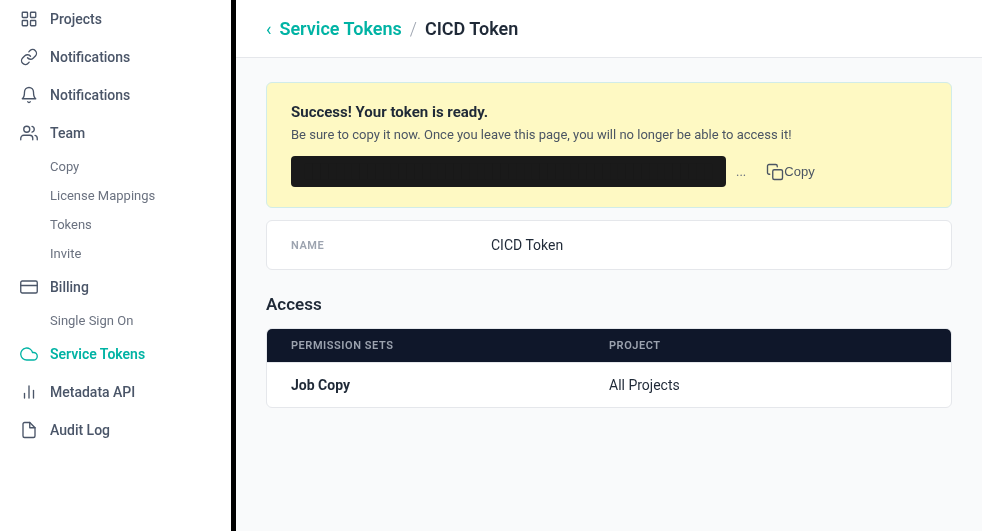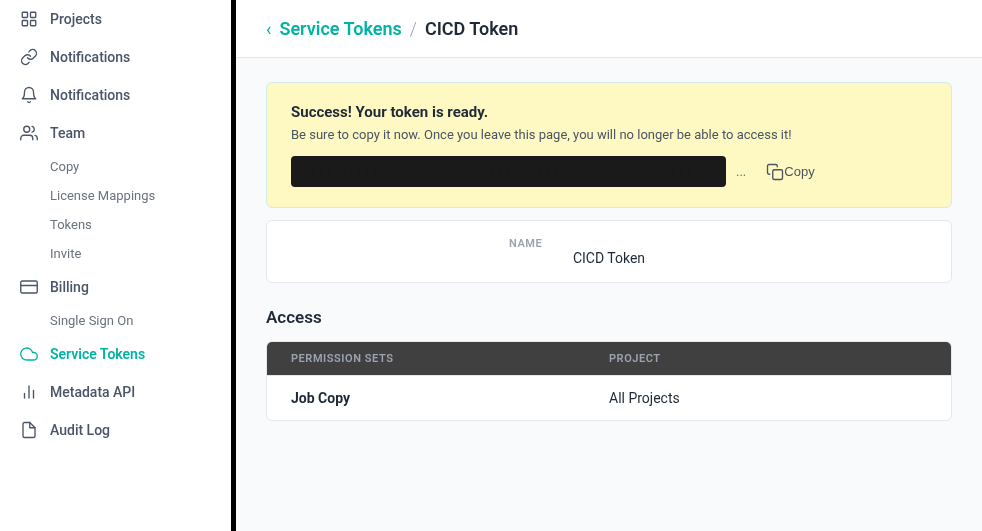--- a/index.html
+++ b/index.html
@@ -160,21 +160,20 @@
       background: #fff;
       border: 1px solid #e5e7eb;
       border-radius: 6px;
       margin-bottom: 24px;
     }
     .info-row {
       display: flex;
       align-items: center;
       padding: 16px 24px;
       border-bottom: 1px solid #f3f4f6;
-      flex-direction: column;
     }
     .info-row:last-child { border-bottom: none; }
     .info-label {
       font-size: 11px;
       font-weight: 600;
       color: #9ca3af;
       text-transform: uppercase;
       letter-spacing: 0.05em;
       min-width: 200px;
     }
@@ -192,21 +191,21 @@
     }
     .access-table {
       background: #fff;
       border: 1px solid #e5e7eb;
       border-radius: 6px;
       overflow: hidden;
     }
     .table-header-row {
       display: flex;
       padding: 10px 24px;
-      background: #404040;
+      background: #0f172a;
       border-bottom: 1px solid #e5e7eb;
     }
     .table-header-cell {
       font-size: 11px;
       font-weight: 600;
       color: #9ca3af;
       text-transform: uppercase;
       letter-spacing: 0.05em;
       flex: 1;
     }

